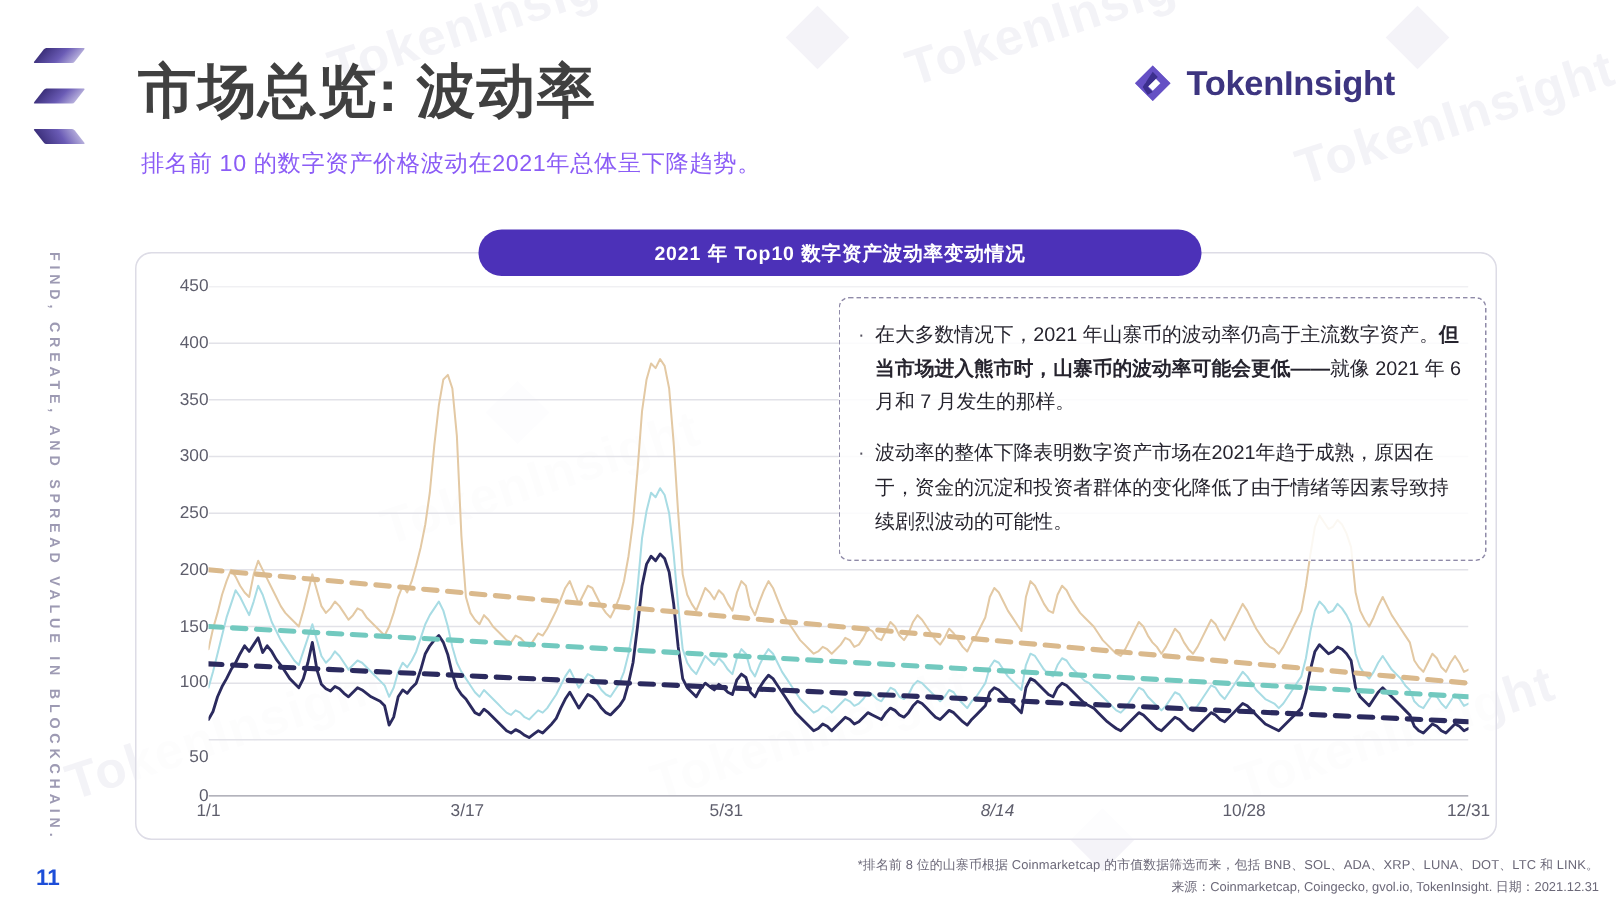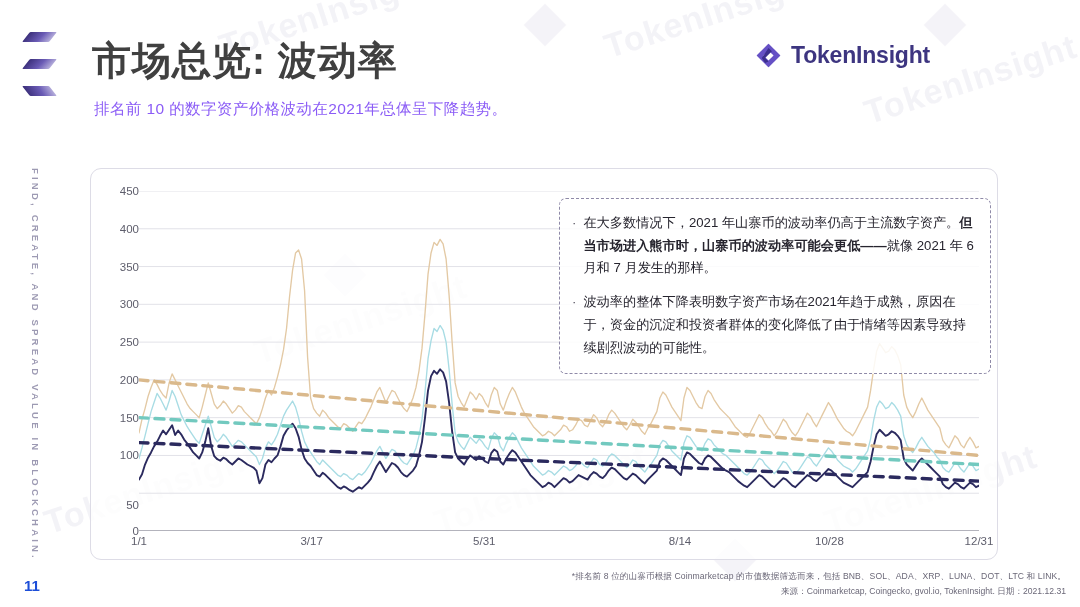--- a/index.html
+++ b/index.html
@@ -272,20 +272,21 @@
       <path d="M16 2 L30 16 L16 30 L2 16 Z" fill="#7a6ad0" opacity="0.55"></path>
       <path d="M10 16 L16 10 L22 16 L16 22 Z" fill="#ffffff"></path>
       <path d="M16 7 L20 11 L12 19 L16 23 L12 25 L8 19 Z" fill="#3c2f8e"></path>
     </svg>
   </div>
   <div class="brand-name">TokenInsight</div>
 </div>
 
 <div class="card">
 
+  <div class="card-banner">2021 年 Top10 数字资产波动率变动情况</div>
 
   <div class="ylabels">
       <div class="ylab" style="top: 340px;">0</div>
       <div class="ylab" style="top: 314px;">50</div>
       <div class="ylab" style="top: 264.444px;">100</div>
       <div class="ylab" style="top: 226.667px;">150</div>
       <div class="ylab" style="top: 188.889px; text-align: right;">200</div>
       <div class="ylab" style="top: 151.111px;">250</div>
       <div class="ylab" style="top: 113.333px; text-align: center;">300</div>
       <div class="ylab" style="top: 75.5556px;">350</div>
@@ -311,21 +312,21 @@
         <line x1="0" x2="840" y1="251.6" y2="290.1333333333333" stroke="#2b2a5e" stroke-width="3.4" stroke-dasharray="9 7" stroke-linecap="round"></line>
         <line x1="0" x2="840" y1="226.66666666666669" y2="273.5111111111111" stroke="#72c9bf" stroke-width="3.4" stroke-dasharray="9 7" stroke-linecap="round"></line>
         <line x1="0" x2="840" y1="188.88888888888889" y2="264.44444444444446" stroke="#dab98c" stroke-width="3.4" stroke-dasharray="9 7" stroke-linecap="round"></line>
       </svg>
   </div>
 
   <div class="xlabels">
       <div class="xlab" style="left: 0px;">1/1</div>
       <div class="xlab" style="left: 172.62px;">3/17</div>
       <div class="xlab" style="left: 345.24px;">5/31</div>
-      <div class="xlab" style="left: 541px;">8/14</div>
+      <div class="xlab" style="left: 526px; font-style: italic;">8/14</div>
       <div class="xlab" style="left: 690.396px;">10/28</div>
       <div class="xlab" style="left: 840px;">12/31</div>
     </div>
 
 
   <div class="callout">
     <div class="bullet">
       <span class="dot">·</span>
       <span><span>在大多数情况下，2021 年山寨币的波动率仍高于主流数字资产。</span><b>但当市场进入熊市时，山寨币的波动率可能会更低——</b><span>就像 2021 年 6 月和 7 月发生的那样。</span></span>
     </div>

